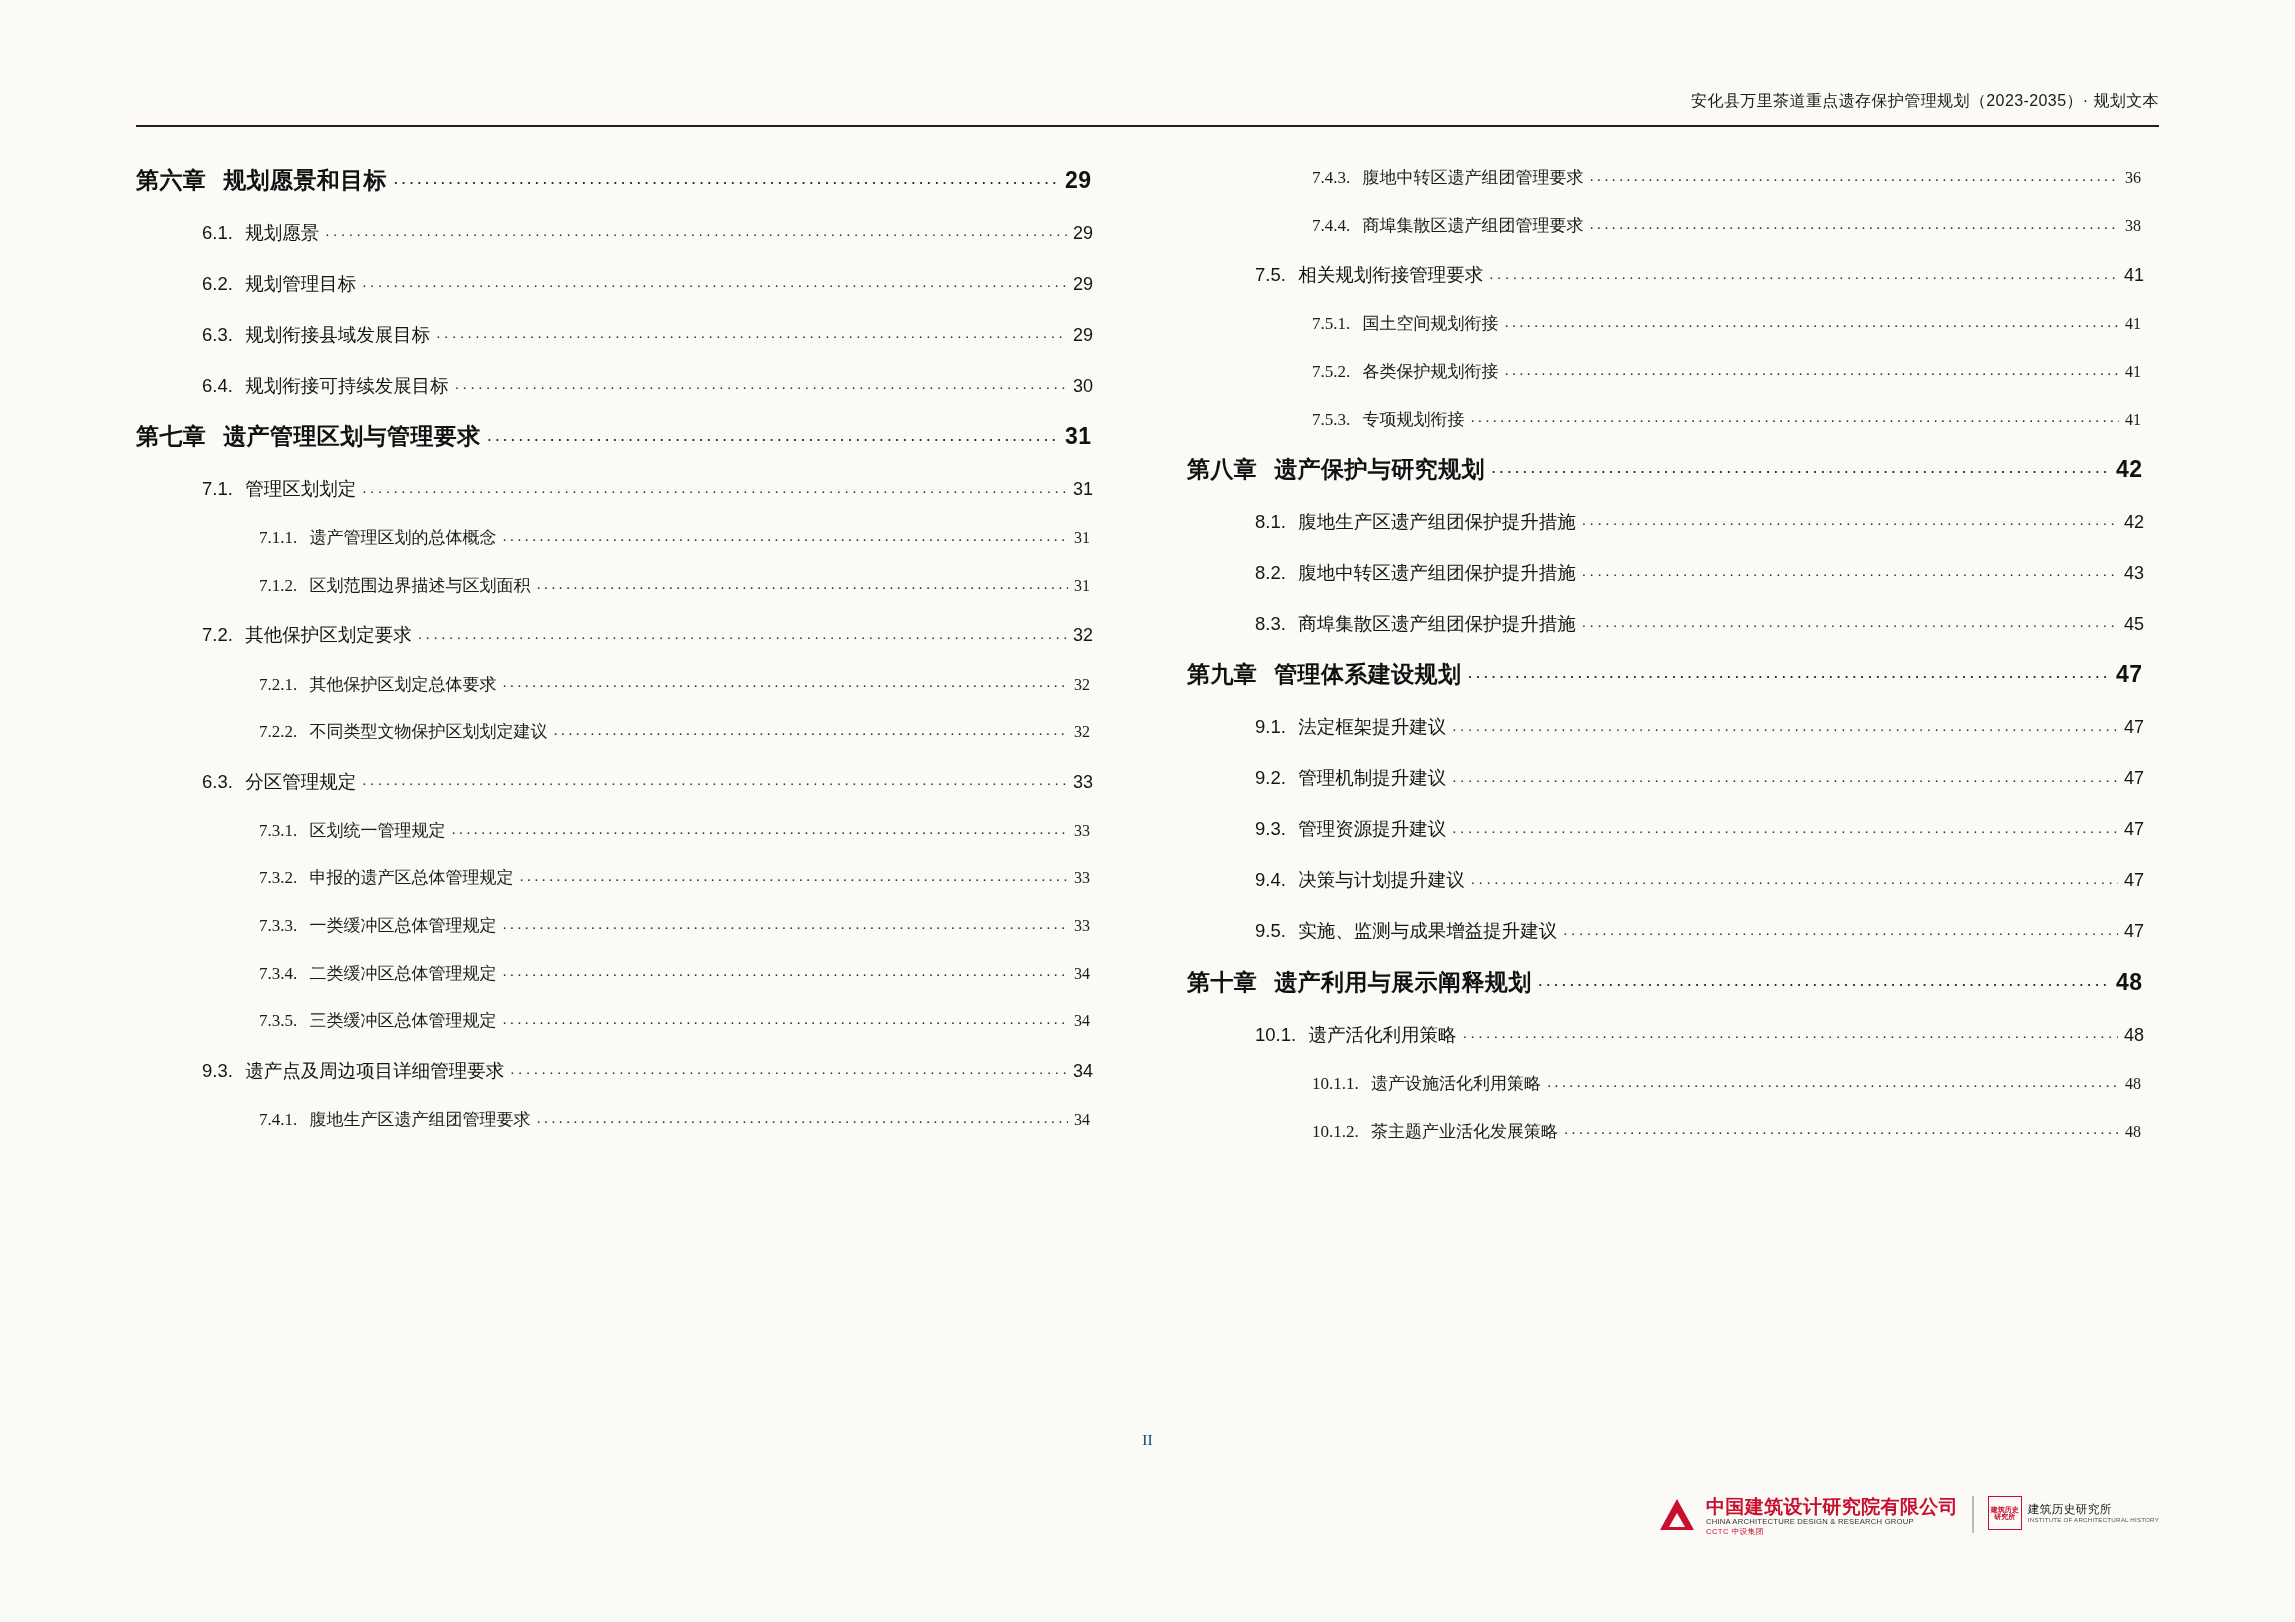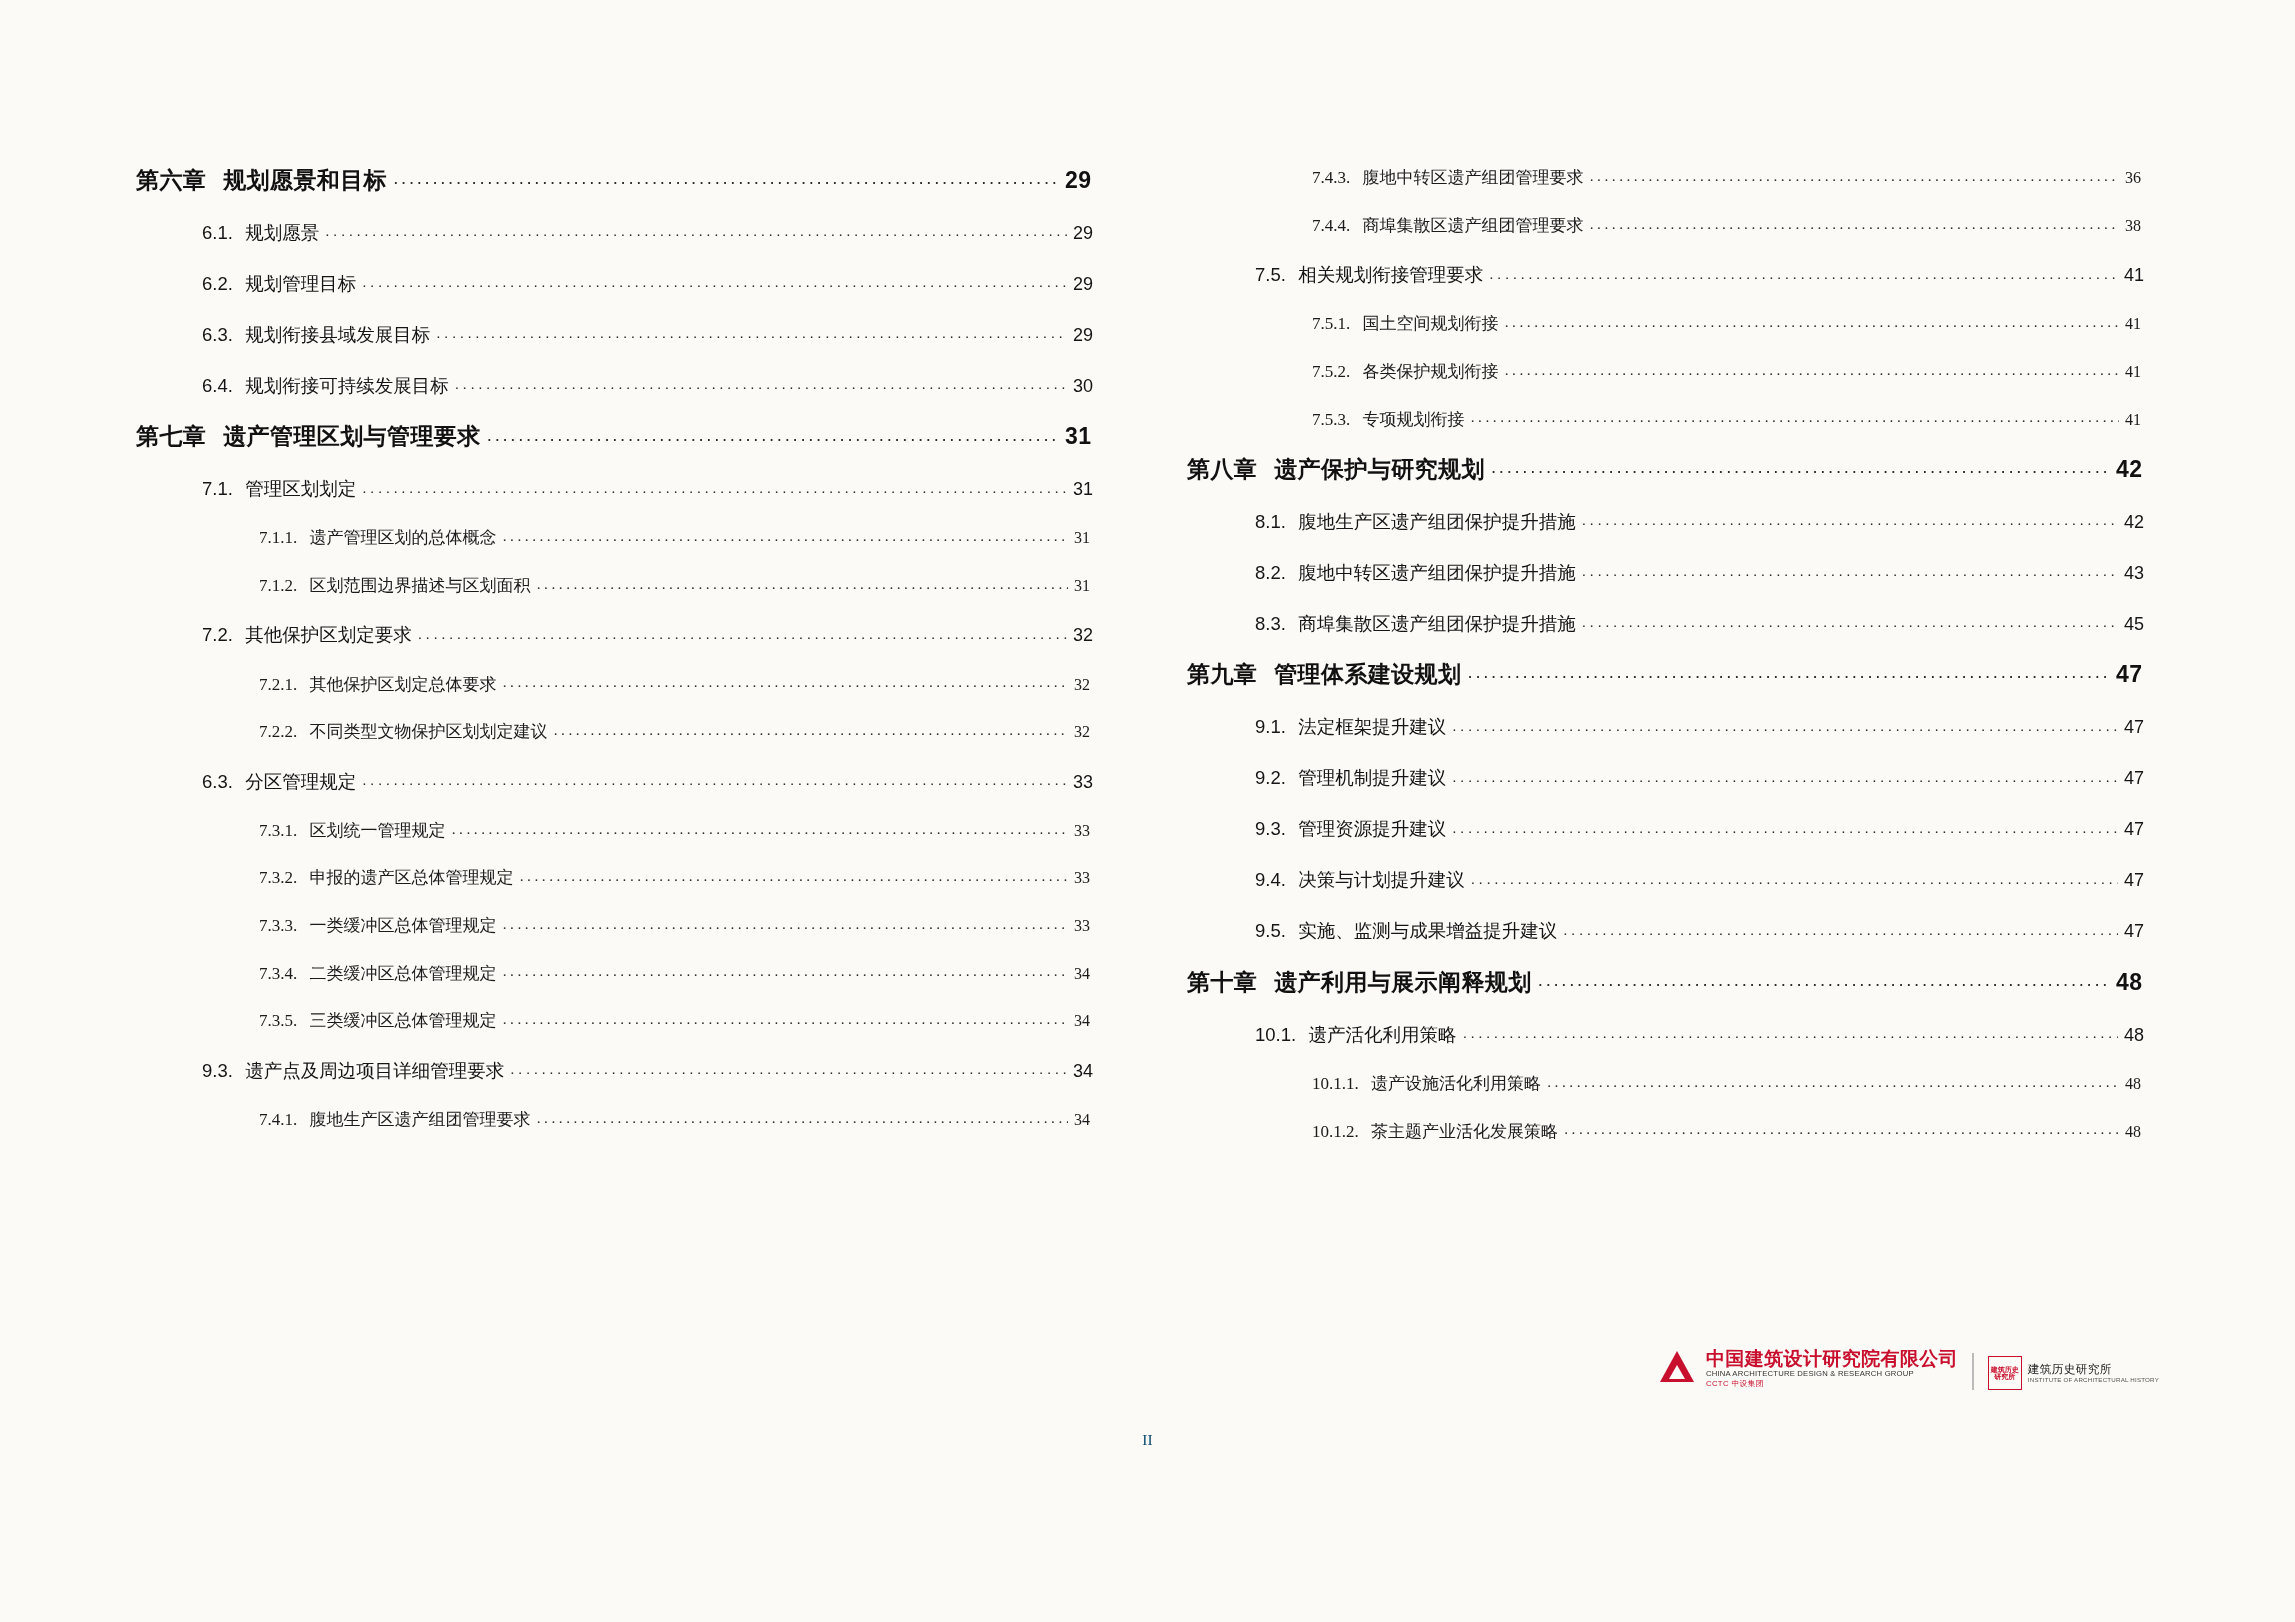--- a/index.html
+++ b/index.html
@@ -134,23 +134,23 @@
     right: 0;
     top: 1431px;
     text-align: center;
     font-size: 15.4px;
     color: #0c4a6e;
     font-family: "Liberation Serif", serif;
   }
   .logos {
     position: absolute;
     right: 136px;
-    top: 1348px;
+    top: 1496px;
     display: flex;
-    align-items: flex-end;
+    align-items: flex-start;
     gap: 14px;
   }
   .logo-main {
     display: flex;
     align-items: center;
     gap: 7.7px;
   }
   .logo-mark {
     width: 42px;
     height: 42px;
@@ -231,20 +231,24 @@
     font-size: 6.2px;
     color: #555;
     letter-spacing: 0.2px;
   }
 </style>
 </head>
 <body>
 
 <div class="page">
 
+  <div class="header-area">
+    <div class="header-text">安化县万里茶道重点遗存保护管理规划（2023-2035）· 规划文本</div>
+    <div class="header-rule"></div>
+  </div>
 
   <div class="columns">
     <div class="col col-left" id="col-left">
         <div class="row lvl1">
           <span class="num">第六章</span>
           <span class="title">规划愿景和目标</span>
           <span class="dots">........................................................................................................................</span>
           <span class="pg">29</span>
         </div>
         <div class="row lvl2">

